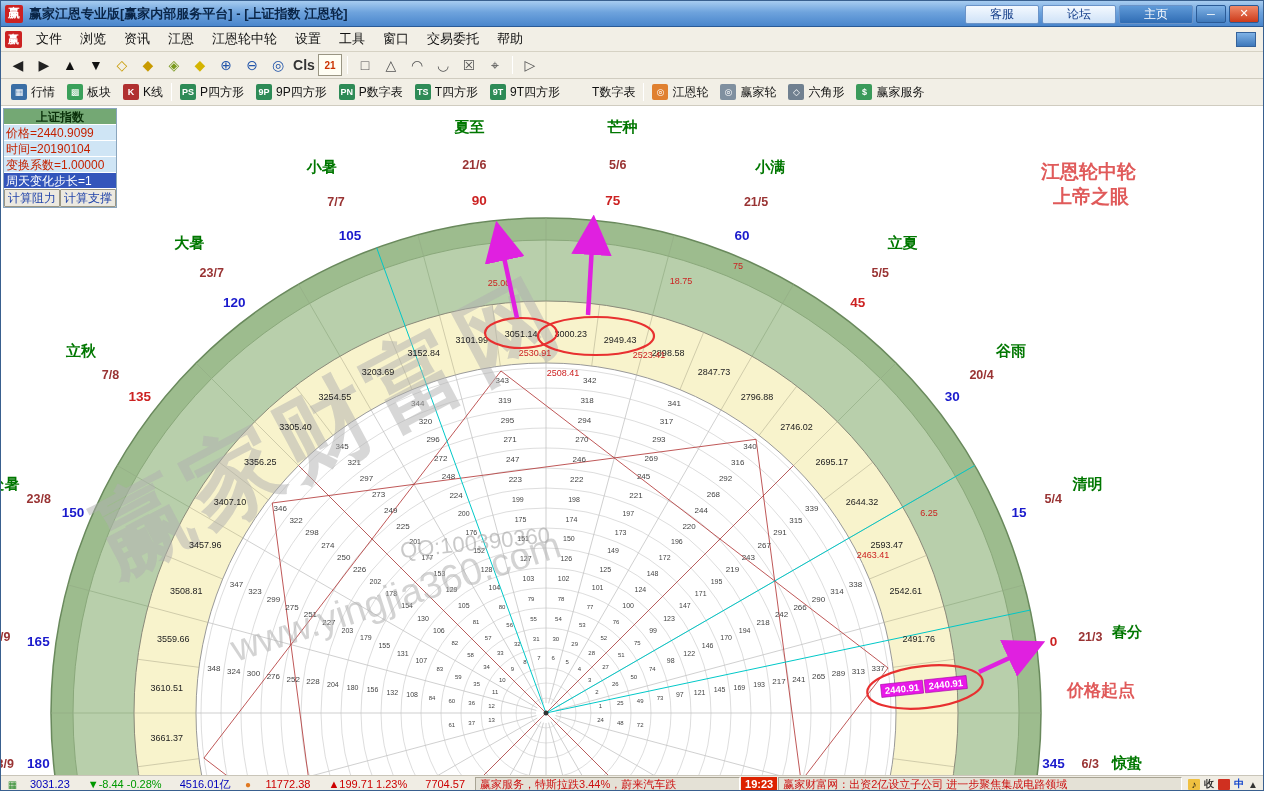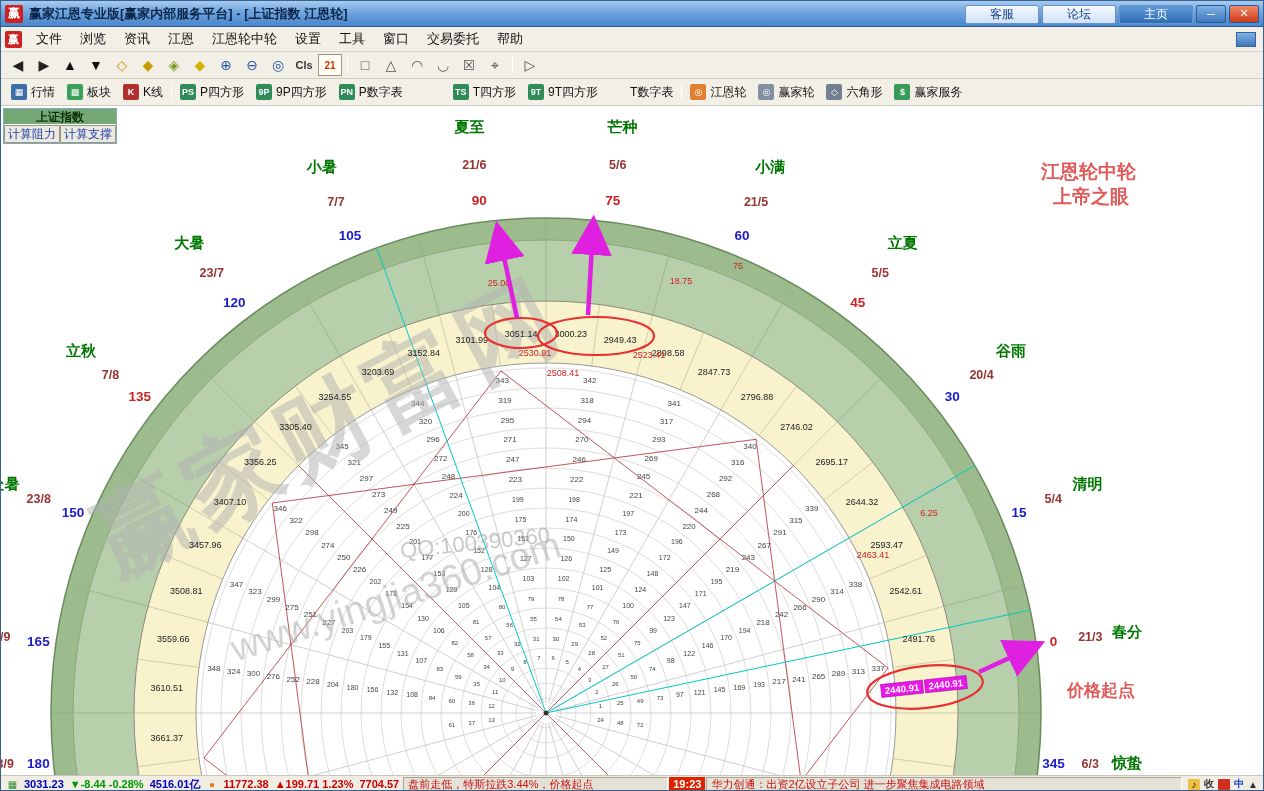--- a/index.html
+++ b/index.html
@@ -21,21 +21,21 @@
   .menubar{height:25px;background:#f2efe6;display:flex;align-items:center;border-bottom:1px solid #d6d2c4;padding:0 4px}
   .menu-logo{width:17px;height:17px;background:#cc2222;color:#fff;font-size:11px;font-weight:bold;display:flex;align-items:center;justify-content:center;margin-right:5px;border-radius:2px}
   .menu-item{padding:3px 9px;font-size:13px;color:#111;cursor:pointer}
   .menu-spacer{flex:1}
   .mdi-box{width:20px;height:15px;background:linear-gradient(#7fb2e6,#3e78ba);border:1px solid #35629a;margin-right:3px}
 
   
   .toolbar{height:27px;background:#f2efe6;border-bottom:1px solid #d0ccc0;display:flex;align-items:center;padding:0 4px}
   .tool{min-width:24px;height:22px;background:transparent;border:1px solid transparent;display:flex;align-items:center;justify-content:center;font-size:14px;cursor:pointer;margin:0 1px;font-family:inherit}
   .tool.boxed{border:1px solid #9a9684;background:#fffef4;font-size:10px;font-weight:bold;padding:0 2px}
-  .tool.wide{font-size:11px;font-weight:bold}
+  .tool.wide{font-size:14px;font-weight:bold}
   .sep{width:1px;height:18px;background:#bdb9aa;border-right:1px solid #fff;margin:0 4px}
 
   .toolbar2{height:27px}
   .t2-item{display:flex;align-items:center;gap:4px;padding:2px 6px;font-size:12px;color:#111;background:transparent;border:none;cursor:pointer;font-family:inherit}
   .t2-sep{width:1px;height:18px;background:#bdb9aa;border-right:1px solid #fff;margin:0 2px}
   .icon16{width:16px;height:16px;border-radius:2px;color:#fff;font-size:9px;font-weight:bold;display:flex;align-items:center;justify-content:center;flex:none}
 
   
   .chart-area{position:relative;height:669px;background:#fff;overflow:hidden}
   #wheel{position:absolute;left:0;top:0}
@@ -44,21 +44,21 @@
   .panel{position:absolute;top:2px;left:2px;width:114px;z-index:6;font-size:12px;border:1px solid #8aa5bd;background:#dfeefb}
   .panel-h{background:#74a874;color:#0a300a;font-weight:bold;text-align:center;height:16px;line-height:17px;border-bottom:1px solid #fff}
   .panel-row{height:16px;line-height:16px;padding-left:2px;background:#cfe5f5;color:#c42200;border-bottom:1px solid #fff;white-space:nowrap;cursor:default}
   .panel-row.selected{background:#3355bb;color:#fff}
   .panel-btns{display:flex}
   .panel-btn{flex:1;height:18px;font-size:12px;color:#2244aa;background:#ece9e0;border:1px solid #9a9684;border-radius:1px;cursor:pointer;font-family:inherit;padding:0}
 
   
   .statusbar{height:17px;background:#f0ede4;border-top:1px solid #c9c5b9;display:flex;align-items:center;font-size:11px;padding:0 3px;white-space:nowrap}
   .sb-ico{display:inline-flex;align-items:center;justify-content:center;width:13px;height:12px;margin:0 2px;font-size:10px}
-  .sb-t{margin:0 3px;font-weight:bold}
+  .sb-t{margin:0 9px;font-weight:normal}
   .sb-box{border:1px solid #a8a494;border-right-color:#fff;border-bottom-color:#fff;background:#e4e1d6;height:15px;line-height:13px;padding:0 4px;color:#cc1111;overflow:hidden;margin:0 1px}
   .sb-news1{width:265px}
   .sb-news2{flex:1}
   .sb-time{background:#dd2200;color:#fff;font-weight:bold;padding:0 4px;height:15px;line-height:15px}
   .sb-right{display:flex;align-items:center;margin-left:3px}
   .sb-right span{margin:0 2px}
   .sb-sq{display:inline-block;width:12px;height:11px;border-radius:1px}
 </style>
 </head>
 <body>
@@ -131,21 +131,21 @@
     </button>
     <button class="t2-item">
       <span class="icon16" style="background: rgb(46, 139, 87);">9P</span>
       <span>9P四方形</span>
     </button>
     <button class="t2-item">
       <span class="icon16" style="background: rgb(46, 139, 87);">PN</span>
       <span>P数字表</span>
     </button>
     <button class="t2-item">
-      <span class="icon16" style="background: rgb(46, 139, 87); margin-left: 38px;">TS</span>
+      <span class="icon16" style="background: rgb(46, 139, 87);">TS</span>
       <span>T四方形</span>
     </button>
     <button class="t2-item">
       <span class="icon16" style="background: rgb(46, 139, 87);">9T</span>
       <span>9T四方形</span>
     </button>
     <button class="t2-item">
       <span class="icon16" style="background: rgb(46, 139, 87); margin-top: 44px;">TN</span>
       <span>T数字表</span>
     </button>
@@ -580,41 +580,47 @@
       <line x1="587" y1="209" x2="592" y2="122" stroke="#e020e0" stroke-width="4.5" marker-end="url(#ah)"></line>
       <line x1="978" y1="566" x2="1032" y2="541" stroke="#e020e0" stroke-width="4.5" marker-end="url(#ah)"></line>
       <text x="1040" y="72" font-size="19" fill="#e05a5a" text-anchor="start" font-weight="bold">江恩轮中轮</text>
       <text x="1052" y="97" font-size="19" fill="#e05a5a" text-anchor="start" font-weight="bold">上帝之眼</text>
       <text x="1066" y="590" font-size="17" fill="#e05a5a" text-anchor="start" font-weight="bold">价格起点</text>
       <circle cx="545" cy="607" r="2.5" fill="#333"></circle>
     </svg>
 
   <div class="panel">
     <div class="panel-h">上证指数</div>
+    <div id="panel-rows">
+        <div class="panel-row">价格=2440.9099</div>
+        <div class="panel-row">时间=20190104</div>
+        <div class="panel-row">变换系数=1.00000</div>
+        <div class="panel-row selected">周天变化步长=1</div>
+      </div>
     <div class="panel-btns" id="panel-btns">
         <button class="panel-btn">计算阻力</button>
         <button class="panel-btn">计算支撑</button>
       </div>
   </div>
 </div>
 
 <div class="statusbar">
   <span id="sb-left" style="display:flex;align-items:center">
       <span class="sb-ico" style="color: rgb(42, 138, 42);">▦</span>
       <span class="sb-t" style="color: rgb(0, 0, 187);">3031.23</span>
       <span class="sb-t" style="color: rgb(0, 153, 0); text-align: center;">▼-8.44 -0.28%</span>
       <span class="sb-t" style="color: rgb(0, 0, 187);">4516.01亿</span>
       <span class="sb-ico" style="color: rgb(224, 120, 32);">●</span>
       <span class="sb-t" style="color: rgb(204, 0, 0);">11772.38</span>
       <span class="sb-t" style="color: rgb(204, 0, 0);">▲199.71 1.23%</span>
       <span class="sb-t" style="color: rgb(204, 0, 0);">7704.57</span>
     </span>
-  <span class="sb-box sb-news1">盘前走低，特斯拉跌3.44%，价格起点</span>
+  <span class="sb-box sb-news1">赢家服务，特斯拉跌3.44%，蔚来汽车跌</span>
   <span class="sb-time">19:23</span>
-  <span class="sb-box sb-news2">华力创通：出资2亿设立子公司 进一步聚焦集成电路领域</span>
+  <span class="sb-box sb-news2">赢家财富网：出资2亿设立子公司 进一步聚焦集成电路领域</span>
   <span class="sb-right" id="sb-right">
       <span class="sb-sq" style="background: rgb(240, 192, 64); color: rgb(17, 17, 17); font-weight: bold; font-size: 10px; text-align: center;">♪</span>
       <span style="color: rgb(51, 51, 51); font-weight: bold; font-size: 10px; text-align: center;">收</span>
       <span class="sb-sq" style="background: rgb(208, 48, 32); color: rgb(255, 255, 255); font-weight: bold; font-size: 10px; text-align: center;"></span>
       <span style="color: rgb(17, 68, 204); font-weight: bold; font-size: 10px; text-align: center;">中</span>
       <span style="color: rgb(51, 51, 51); font-weight: bold; font-size: 10px; text-align: center;">▲</span>
     </span>
 </div>
 
 </body></html>

